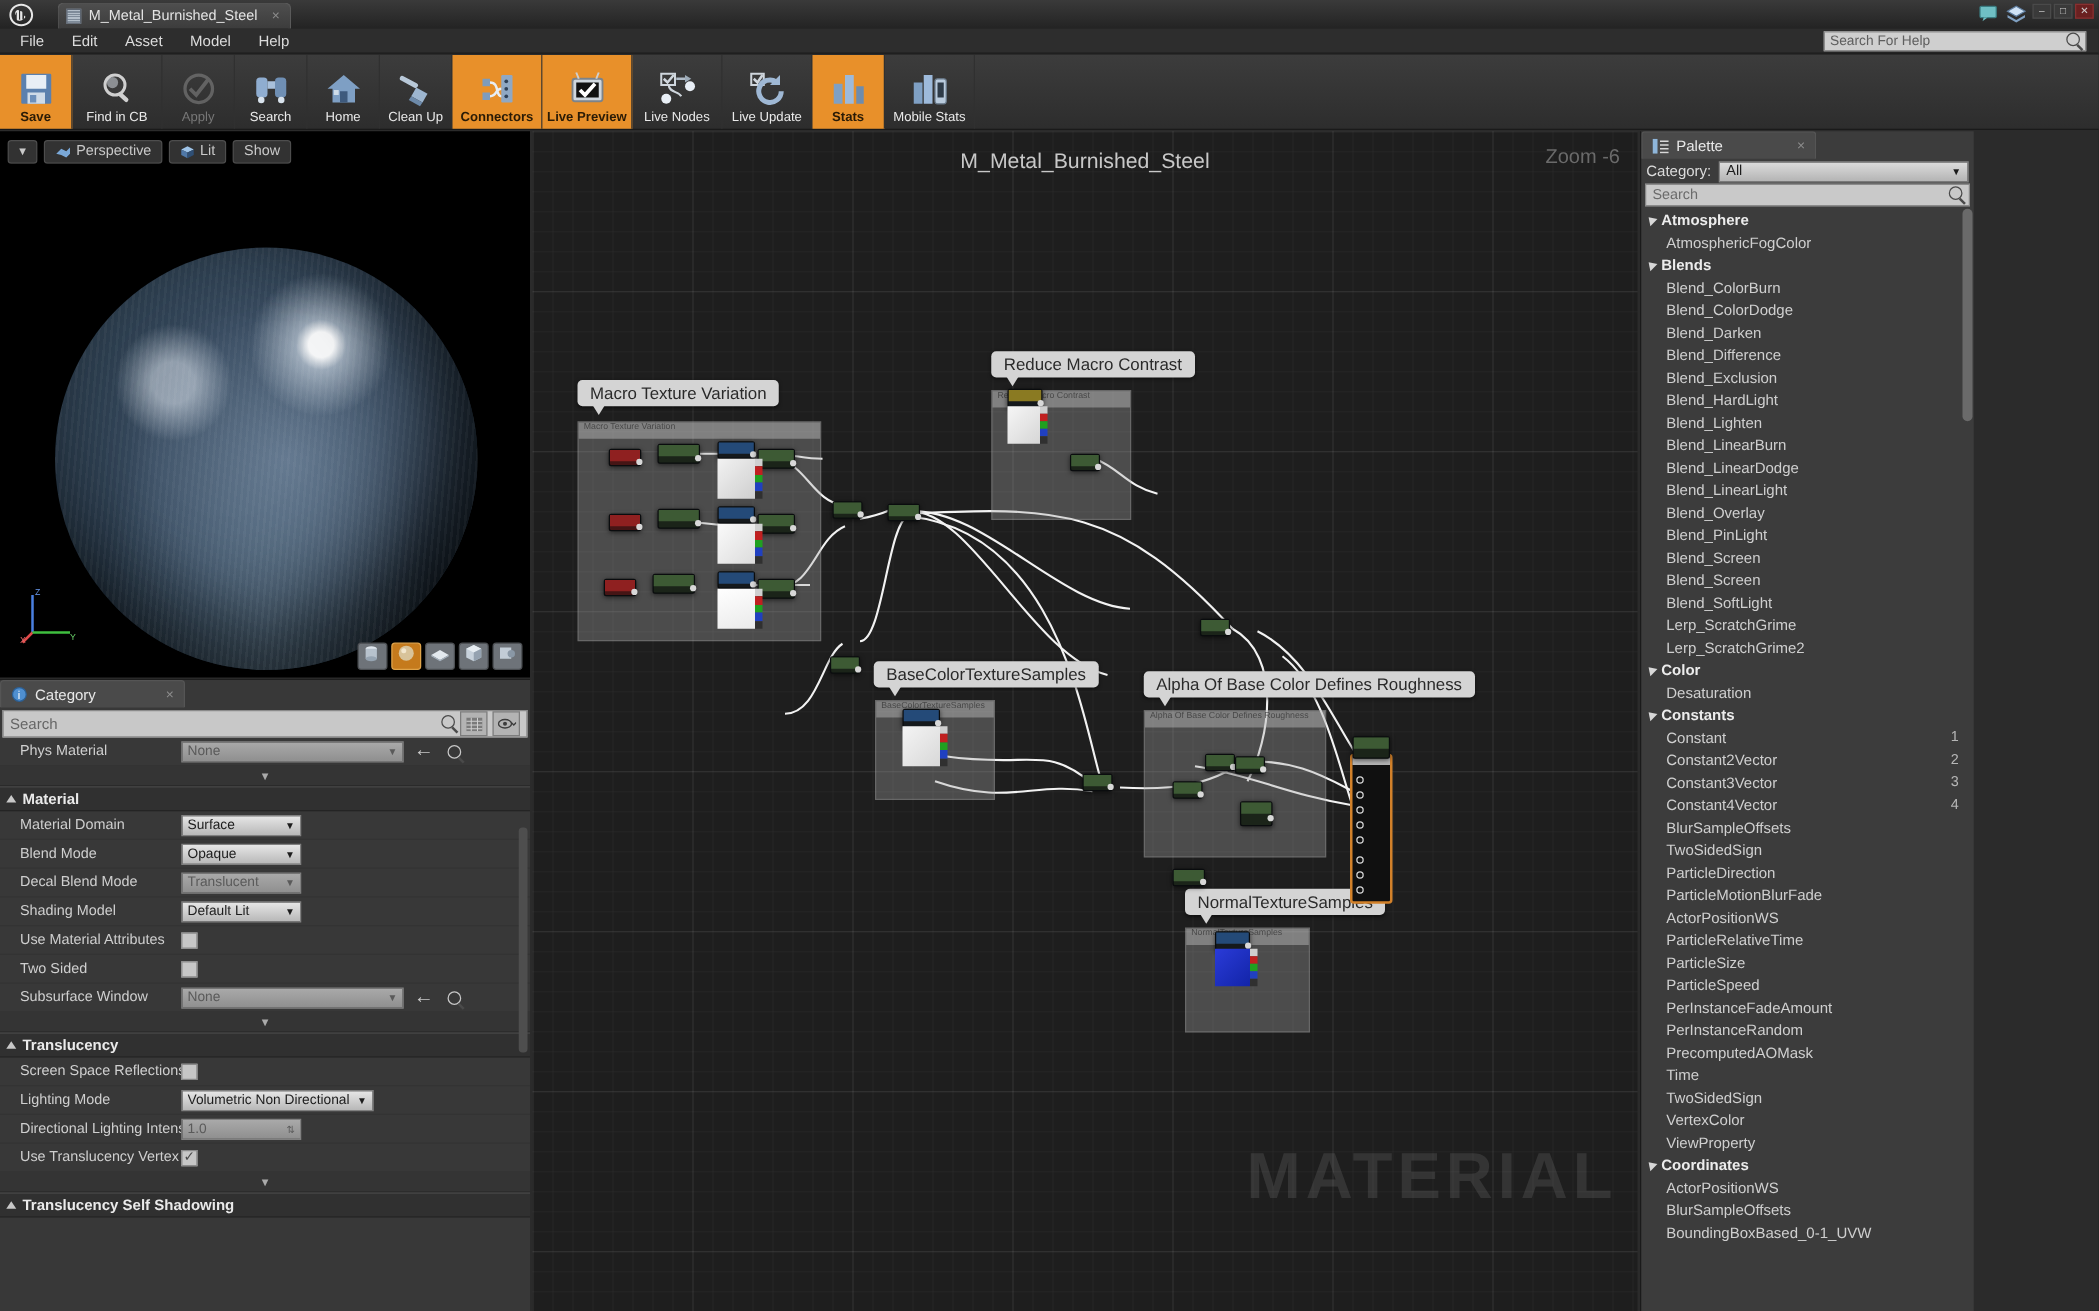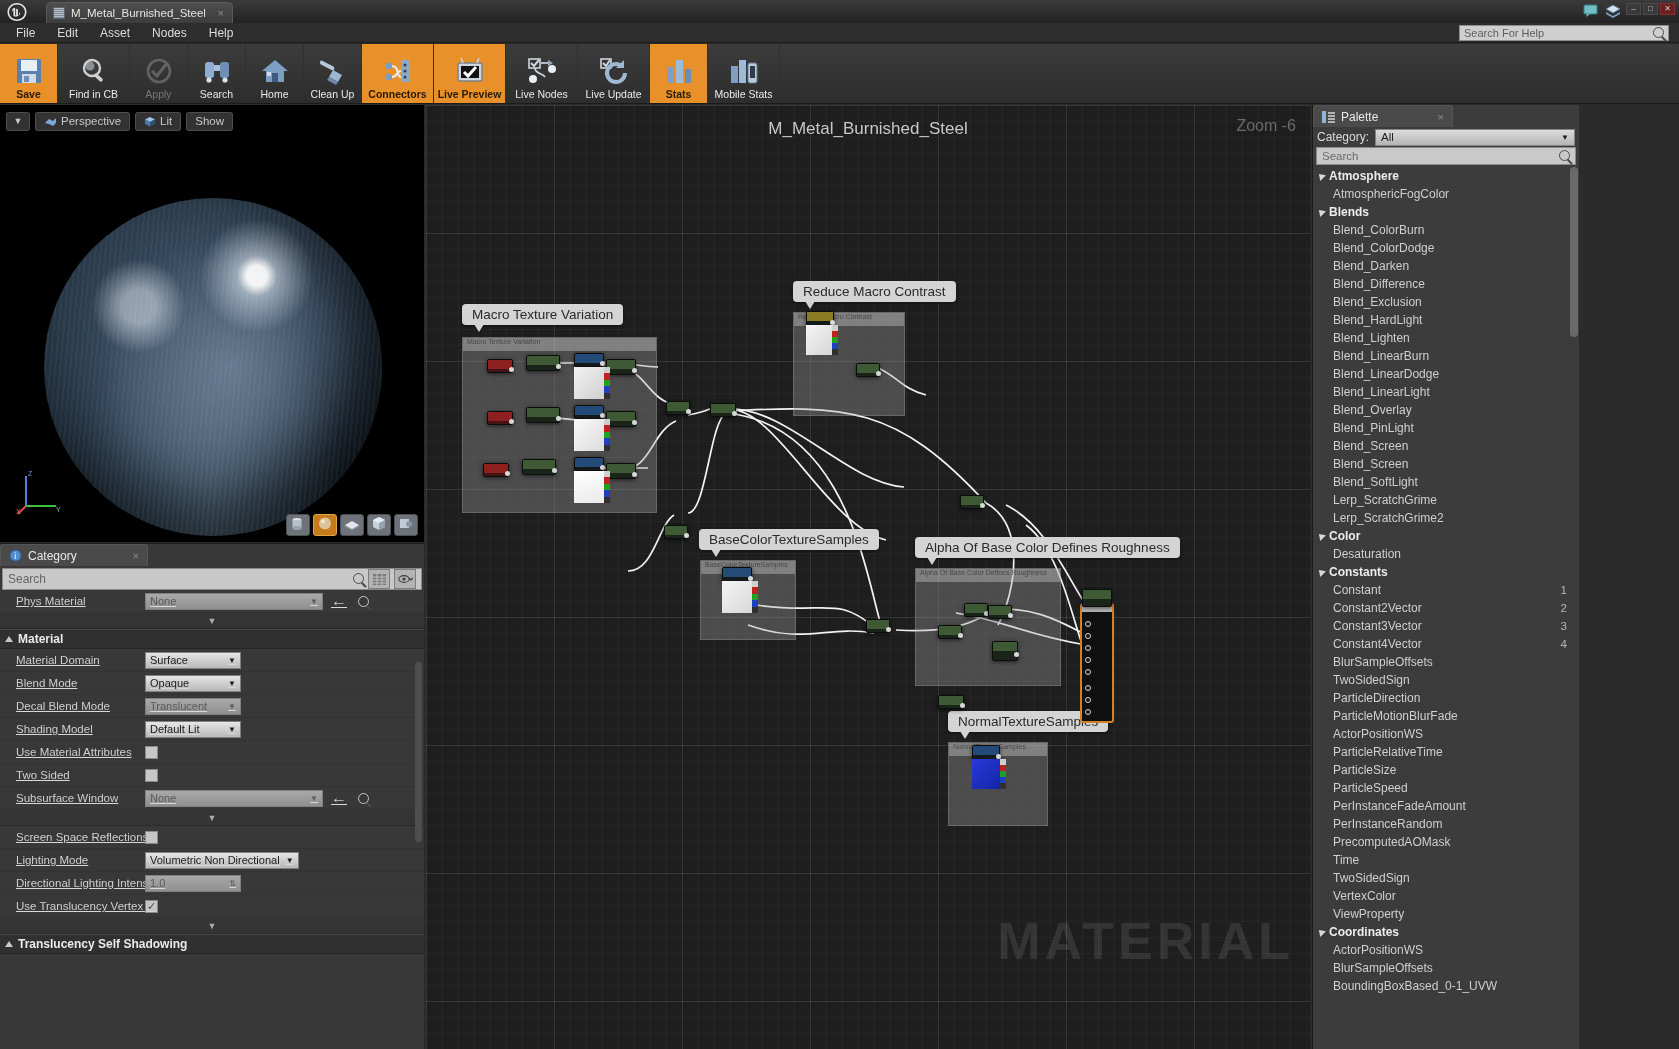--- a/index.html
+++ b/index.html
@@ -90,21 +90,21 @@
     font-size:12px; color:#e8e8e8; }
   .panel-tab .x { margin-left:auto; color:#8e8e8e; font-size:11px; }
   .d-search { height:22px; margin:2px 2px 0 2px; background:#c8c8c8; border:1px solid #8a8a8a;
     display:flex; align-items:center; padding:0 5px; gap:4px; }
   .d-search .ph { font-size:12px; color:#666; }
   .d-sq { width:22px; height:20px; background:#b3b3b3; border:1px solid #7d7d7d;
     display:flex; align-items:center; justify-content:center; }
   .grp { background:#303030; height:20px; display:flex; align-items:center; gap:6px;
     padding-left:6px; font-size:12px; font-weight:bold; color:#eaeaea;
     border-top:1px solid #464646; border-bottom:1px solid #242424; }
-  .row { height:23px; display:flex; align-items:center; border-bottom:1px solid #333;text-decoration:underline; }
+  .row { height:23px; display:flex; align-items:center; border-bottom:1px solid #333; }
   .row .rl { width:145px; padding-left:16px; font-size:11.5px; color:#cfcfcf;
     overflow:hidden; white-space:nowrap; }
   .row .rv { flex:1; display:flex; align-items:center; gap:8px; padding-right:6px; }
   .combo { height:17px; background:linear-gradient(#e6e6e6,#b8b8b8); border:1px solid #808080;
     display:flex; align-items:center; padding:0 4px; font-size:11px; color:#1c1c1c;
     min-width:96px; }
   .combo.wide { min-width:178px; }
   .combo.disabled { background:linear-gradient(#a9a9a9,#8f8f8f); color:#5a5a5a; }
   .combo .cv { flex:1; white-space:nowrap; overflow:hidden; }
   .combo .car { margin-left:6px; font-size:8px; }
@@ -217,21 +217,21 @@
         <div class="winbtn">□</div>
         <div class="winbtn close">✕</div>
       </div>
     </div>
   </div>
 
   <div class="menubar">
     <div class="menuitem">File</div>
     <div class="menuitem">Edit</div>
     <div class="menuitem">Asset</div>
-    <div class="menuitem">Nodes</div>
+    <div class="menuitem">Model</div>
     <div class="menuitem">Help</div>
   </div>
   <div class="help-search">
     <span>Search For Help</span>
     <span class="mag"><i class="mag-g"></i></span>
   </div>
 
   <div class="toolbar" id="toolbar">
       <div class="tbtn on">
         <div class="ic">
@@ -539,20 +539,24 @@
               <span class="cv">None</span>
               <span class="car">▼</span>
             </span>
             <span class="ic-sm">←</span>
             <span class="ic-sm">
               <i class="mag-g" style="border-color:#c8c8c8"></i>
             </span>
           </span>
         </div>
         <div class="expander">▼</div>
+        <div class="grp">
+          <span class="tri" style="transform:rotate(90deg)"></span>
+          <span>Translucency</span>
+        </div>
         <div class="row">
           <span class="rl">Screen Space Reflections</span>
           <span class="rv">
             <span class="ck"></span>
           </span>
         </div>
         <div class="row">
           <span class="rl">Lighting Mode</span>
           <span class="rv">
             <span class="combo">

